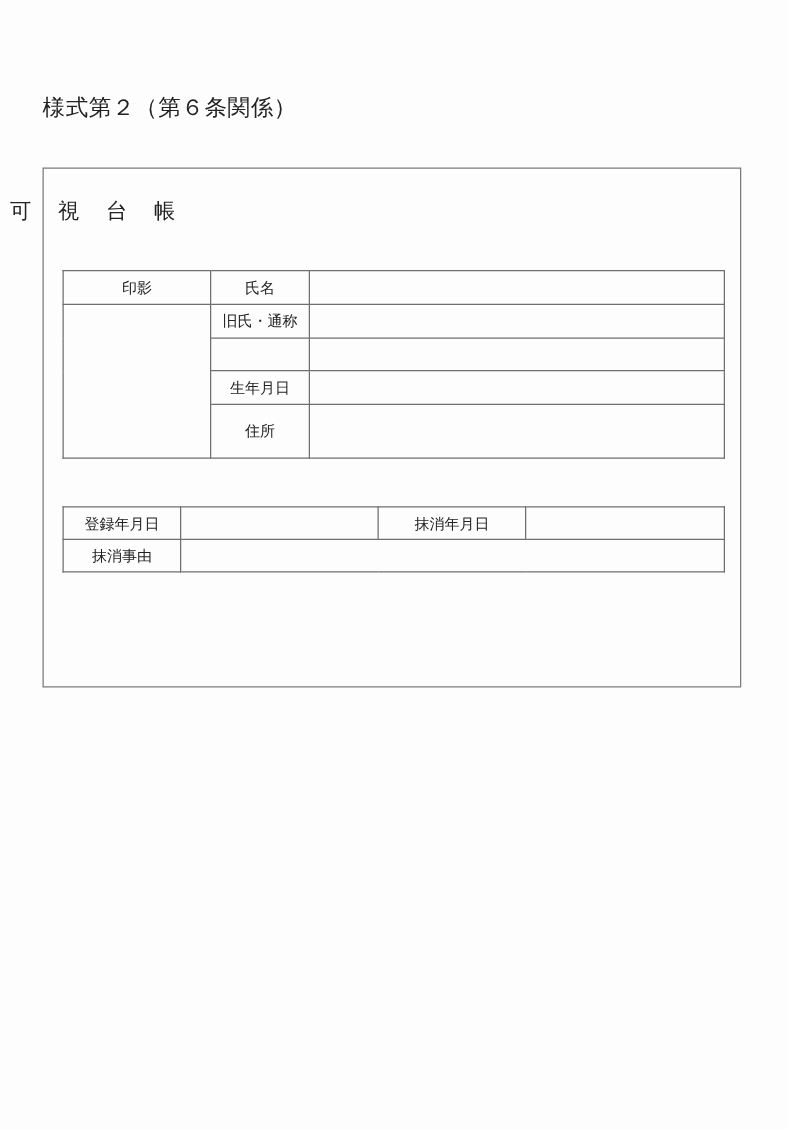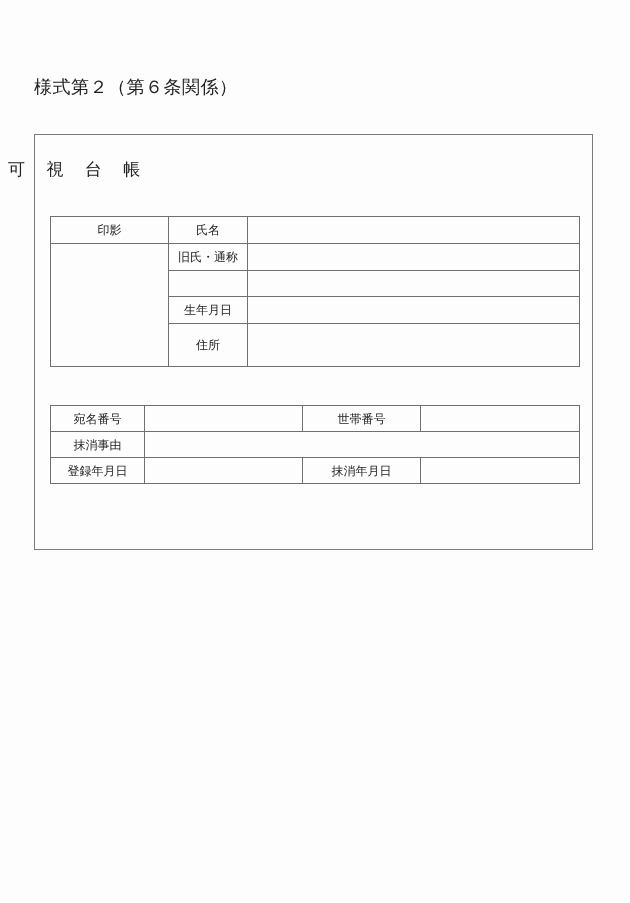--- a/index.html
+++ b/index.html
@@ -126,30 +126,24 @@
   </table>
 
 <table class="grid" id="table-reg">
   <colgroup>
     <col style="width:94px">
     <col style="width:158px">
     <col style="width:118px">
     <col style="width:159px">
   </colgroup>
   <tbody>
-      <tr>
-    <td>宛名番号</td>
+  <tr>
+    <td>登録年月日</td>
     <td class="value-cell"></td>
-    <td>世帯番号</td>
+    <td>抹消年月日</td>
     <td class="value-cell"></td>
   </tr>
   <tr>
     <td>抹消事由</td>
     <td colspan="3" class="value-cell"></td>
   </tr>
-  <tr>
-    <td>登録年月日</td>
-    <td class="value-cell"></td>
-    <td>抹消年月日</td>
-    <td class="value-cell"></td>
-  </tr>
 </tbody>
   </table>
 
 </body></html>

